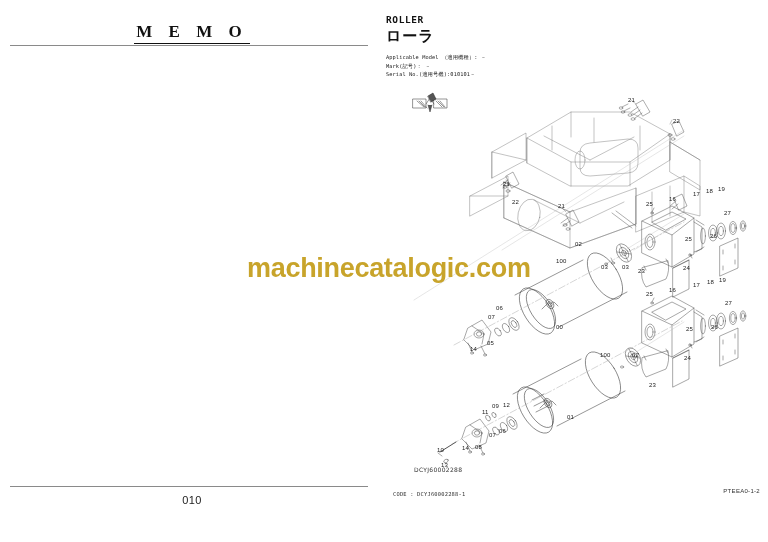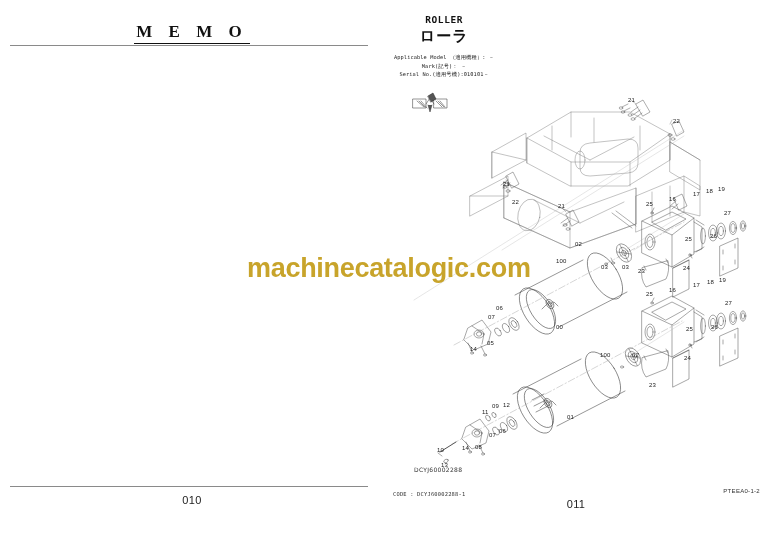--- a/index.html
+++ b/index.html
@@ -15,21 +15,21 @@
               font-family:"Liberation Serif","DejaVu Serif",serif;color:#111;}
   .memo-title u{text-decoration:none;border-bottom:1.3px solid #111;padding:0 2px 2px 2px;}
   .rule{position:absolute;background:#8a8a8a;height:1px;}
   .memo-rule-top{left:10px;top:45px;width:358px;}
   .memo-rule-bot{left:10px;top:486px;width:358px;}
   .folio{position:absolute;font-size:11px;color:#222;letter-spacing:.4px;}
   .folio-left{left:0;top:494px;width:384px;text-align:center;}
 
   
   .page-right{position:absolute;left:384px;top:0;width:384px;height:542px;}
-  .hdr{position:absolute;left:10px;top:14px;text-align:center;}
+  .hdr{position:absolute;left:2px;top:14px;}
   .hdr .t-en{font-size:9.5px;font-weight:700;letter-spacing:.6px;color:#111;
              font-family:"DejaVu Sans Mono","Liberation Mono",monospace;}
   .hdr .t-jp{font-size:15px;font-weight:700;letter-spacing:1px;color:#111;margin-top:2px;}
   .hdr .meta{margin-top:7px;font-size:5.3px;line-height:1.65;color:#222;
              font-family:"DejaVu Sans Mono","Liberation Mono",monospace;letter-spacing:.1px;}
   .dwg-no{position:absolute;left:30px;top:466px;font-size:6px;color:#333;letter-spacing:.3px;
           font-family:"DejaVu Sans","Liberation Sans",sans-serif;}
   .code{position:absolute;left:9px;top:491px;font-size:5.4px;color:#333;letter-spacing:.2px;
         font-family:"DejaVu Sans Mono","Liberation Mono",monospace;}
   .pcode{position:absolute;right:8px;top:488px;font-size:6px;color:#333;letter-spacing:.3px;}
@@ -323,21 +323,20 @@
             <path d="M250 250 L290 226"></path>
           </g>
 
         </g>
       </svg>
     </div>
 
     <div class="dwg-no">DCYJ60002288</div>
     <div class="code">CODE : DCYJ60002288-1</div>
     <div class="pcode">PTEEA0-1-2</div>
-    <div class="folio folio-right">011</div>
   </div>
 
   <div id="callout-layer">
       <span class="callout" style="position: absolute; left: 628px; top: 97px; font-size: 6px; color: rgb(34, 34, 34); letter-spacing: 0.2px; font-family: &quot;Liberation Sans&quot;, &quot;DejaVu Sans&quot;, sans-serif; white-space: nowrap;">21</span>
       <span class="callout" style="position: absolute; left: 673px; top: 118px; font-size: 6px; color: rgb(34, 34, 34); letter-spacing: 0.2px; font-family: &quot;Liberation Sans&quot;, &quot;DejaVu Sans&quot;, sans-serif; white-space: nowrap;">22</span>
       <span class="callout" style="position: absolute; left: 503px; top: 181px; font-size: 6px; color: rgb(34, 34, 34); letter-spacing: 0.2px; font-family: &quot;Liberation Sans&quot;, &quot;DejaVu Sans&quot;, sans-serif; white-space: nowrap;">21</span>
       <span class="callout" style="position: absolute; left: 512px; top: 199px; font-size: 6px; color: rgb(34, 34, 34); letter-spacing: 0.2px; font-family: &quot;Liberation Sans&quot;, &quot;DejaVu Sans&quot;, sans-serif; white-space: nowrap;">22</span>
       <span class="callout" style="position: absolute; left: 558px; top: 203px; font-size: 6px; color: rgb(34, 34, 34); letter-spacing: 0.2px; font-family: &quot;Liberation Sans&quot;, &quot;DejaVu Sans&quot;, sans-serif; white-space: nowrap;">21</span>
       <span class="callout" style="position: absolute; left: 646px; top: 201px; font-size: 6px; color: rgb(34, 34, 34); letter-spacing: 0.2px; font-family: &quot;Liberation Sans&quot;, &quot;DejaVu Sans&quot;, sans-serif; white-space: nowrap;">25</span>
       <span class="callout" style="position: absolute; left: 669px; top: 196px; font-size: 6px; color: rgb(34, 34, 34); letter-spacing: 0.2px; font-family: &quot;Liberation Sans&quot;, &quot;DejaVu Sans&quot;, sans-serif; white-space: nowrap;">16</span>

